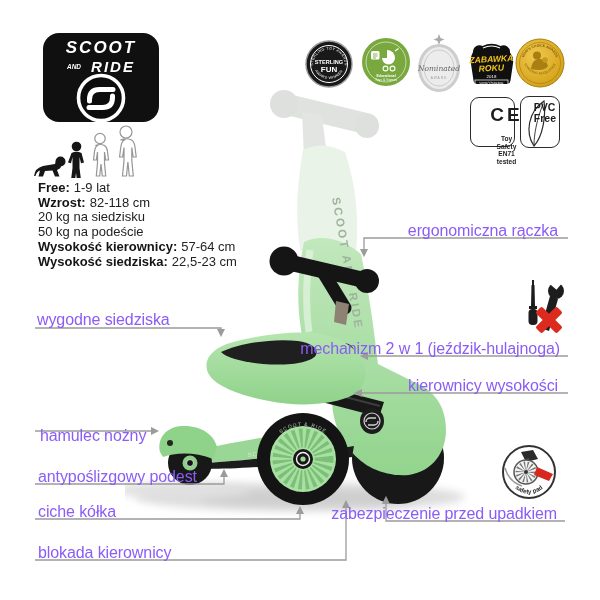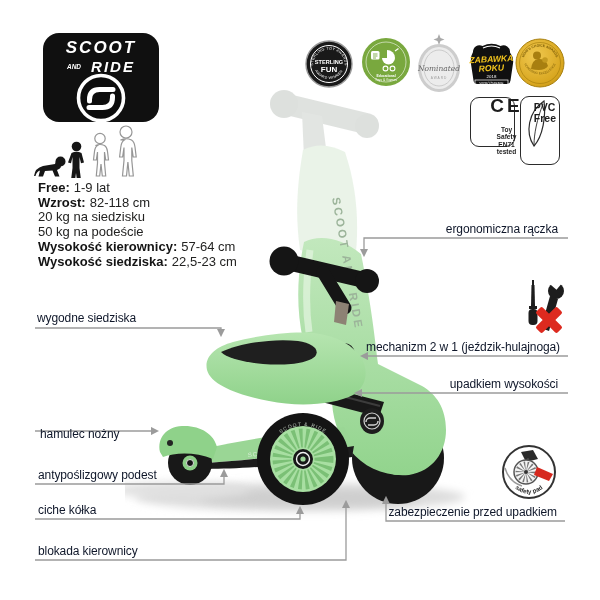--- a/index.html
+++ b/index.html
@@ -4,25 +4,25 @@
 <style>
   html,body{margin:0;padding:0;background:#fff;}
   .stage{position:relative;width:600px;height:600px;background:#ffffff;overflow:hidden;
          font-family:"Liberation Sans",sans-serif;color:#2f2f2e;}
   .abs{position:absolute;}
   
   .specs{position:absolute;left:38px;top:181px;font-size:13px;line-height:14.7px;white-space:nowrap;}
   .specs .sl{font-weight:bold;color:#141414;margin-right:4px;}
   .specs .sv{font-weight:normal;color:#232322;}
   
-  .callout{position:absolute;font-size:12px;color:#0f172a;white-space:nowrap;letter-spacing:-0.1px;}
+  .callout{position:absolute;font-size:16px;color:#8b5cf6;white-space:nowrap;letter-spacing:-0.1px;}
   .callout.right{text-align:right;}
   
   .certbox{position:absolute;border:1.6px solid #2b2b2b;border-radius:9px;box-sizing:border-box;
-           display:flex;flex-direction:column;align-items:center;justify-content:center;background:#fff;padding-left:28px;}
+           display:flex;flex-direction:column;align-items:center;justify-content:space-between;background:#fff;padding-left:28px;}
   .ce-mark{font-size:19px;font-weight:bold;letter-spacing:3px;color:#1d1d1d;margin-top:6px;}
   .ce-sub{font-size:6.6px;font-weight:bold;color:#1d1d1d;line-height:7.5px;margin-top:9px;text-align:center;}
   .pvc-text{position:absolute;right:3px;top:5px;font-size:10.5px;line-height:11px;font-weight:bold;color:#1d1d1d;text-align:left;}
   svg{display:block;}
 </style>
 </head>
 <body>
 
 <div class="stage">
 
@@ -136,21 +136,21 @@
   </svg>
 
   <div class="certbox" style="left:470px;top:97px;width:45px;height:50px;">
     <div class="ce-mark">CE</div>
     <div class="ce-sub">
       <div>Toy Safety</div>
       <div>EN71 tested</div>
     </div>
   </div>
 
-  <div class="certbox" style="left:520px;top:96px;width:40px;height:69px;">
+  <div class="certbox" style="left:520px;top:96px;width:40px;height:52px;">
     <svg style="position:absolute;inset:0;" width="40" height="53" viewBox="0 0 40 53">
       <path d="M13 49 C4 36 7 15 23 4 C25 19 22 39 13 49 Z" fill="none" stroke="#2b2b2b" stroke-width="1.2"></path>
       <path d="M22 7 C16 22 13 37 13 48" fill="none" stroke="#2b2b2b" stroke-width=".9"></path>
     </svg>
     <div class="pvc-text">
       <div>PVC</div>
       <div>Free</div>
     </div>
   </div>
 
@@ -297,16 +297,16 @@
     </g>
   </svg>
 
   <div class="callout" style="left:37px;top:311px;">wygodne siedziska</div>
   <div class="callout" style="left:40px;top:415px;margin-top:12px;">hamulec nożny</div>
   <div class="callout" style="left:38px;top:468px;">antypoślizgowy podest</div>
   <div class="callout" style="left:38px;top:503px;">ciche kółka</div>
   <div class="callout" style="left:38px;top:544px;">blokada kierownicy</div>
   <div class="callout right" style="right:42px;top:222px;">ergonomiczna rączka</div>
   <div class="callout right" style="right:40px;top:340px;">mechanizm 2 w 1 (jeździk-hulajnoga)</div>
-  <div class="callout right" style="right:42px;top:377px;">upadkiem wysokości</div>
+  <div class="callout right" style="right:42px;top:377px;">kierownicy wysokości</div>
   <div class="callout right" style="right:43px;top:505px;">zabezpieczenie przed upadkiem</div>
 
 </div>
 
 </body></html>

